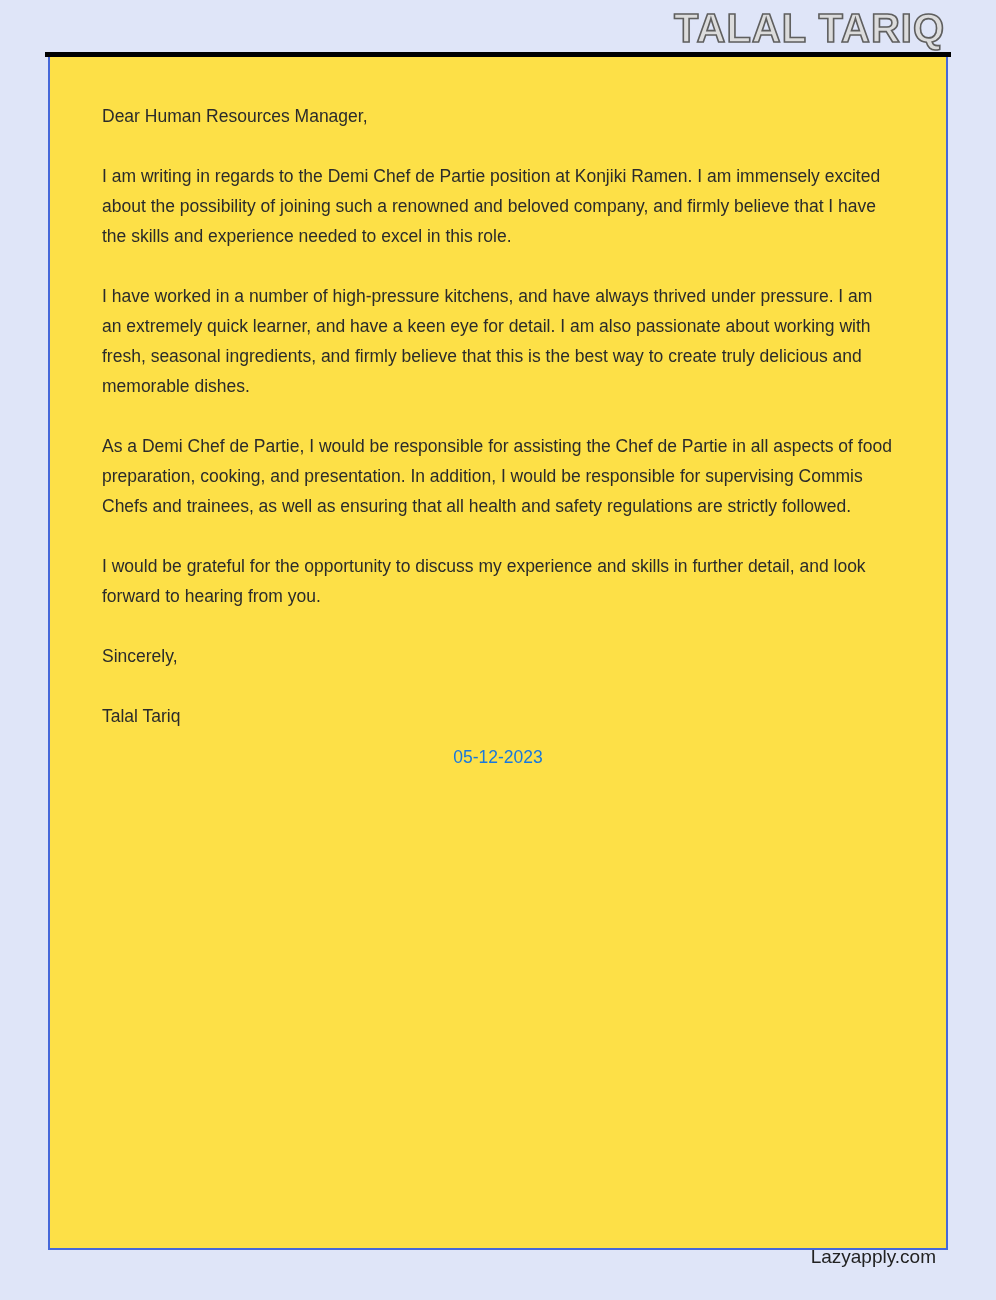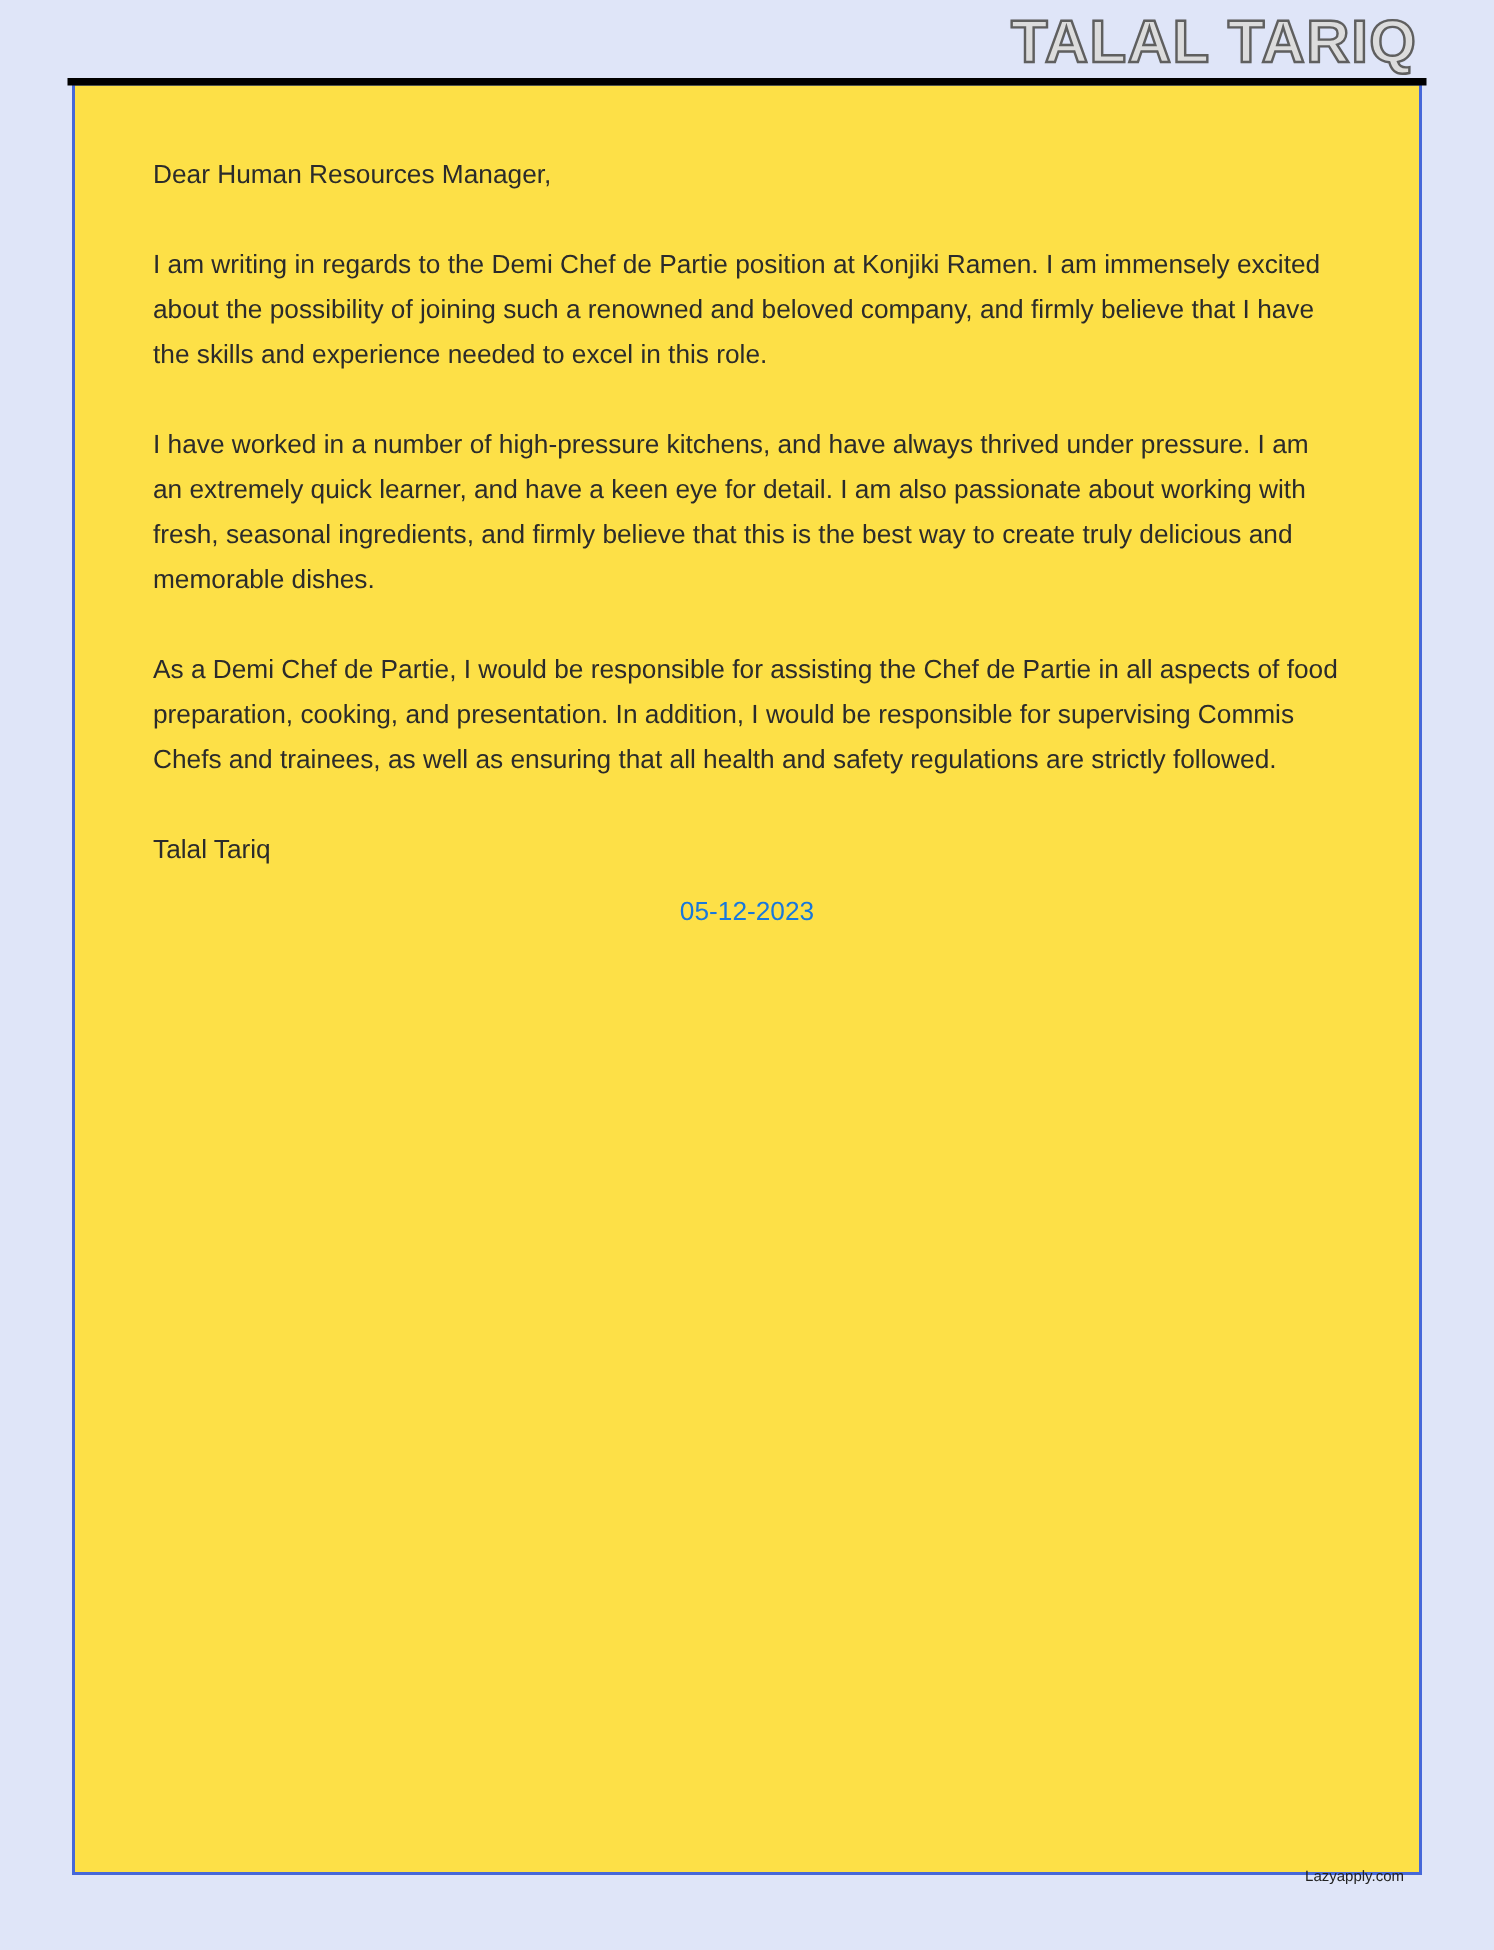--- a/index.html
+++ b/index.html
@@ -63,21 +63,21 @@
   }
   .page p.date {
     color: #1878dd;
     cursor: pointer;
     text-align: center;
   }
   .footer-brand {
     position: absolute;
     top: 1246px;
     right: 60px;
-    font-size: 10px;
+    font-size: 19px;
     color: #222222;
     z-index: 4;
   }
 </style>
 </head>
 <body>
 
 <h1 class="header-name">TALAL TARIQ</h1>
 
 <div class="top-rule"></div>
@@ -85,21 +85,23 @@
 <div class="page">
 
   <p class="salutation">Dear Human Resources Manager,</p>
 
   <p>I am writing in regards to the Demi Chef de Partie position at Konjiki Ramen. I am immensely excited about the possibility of joining such a renowned and beloved company, and firmly believe that I have the skills and experience needed to excel in this role.</p>
 
   <p>I have worked in a number of high-pressure kitchens, and have always thrived under pressure. I am an extremely quick learner, and have a keen eye for detail. I am also passionate about working with fresh, seasonal ingredients, and firmly believe that this is the best way to create truly delicious and memorable dishes.</p>
 
   <p>As a Demi Chef de Partie, I would be responsible for assisting the Chef de Partie in all aspects of food preparation, cooking, and presentation. In addition, I would be responsible for supervising Commis Chefs and trainees, as well as ensuring that all health and safety regulations are strictly followed.</p>
 
+  <p>I would be grateful for the opportunity to discuss my experience and skills in further detail, and look forward to hearing from you.</p>
 
+  <p class="closing">Sincerely,</p>
 
   <p class="signature">Talal Tariq</p>
 
   <p class="date">05-12-2023</p>
 
 </div>
 
 <div class="footer-brand">Lazyapply.com</div>
 
 </body></html>

